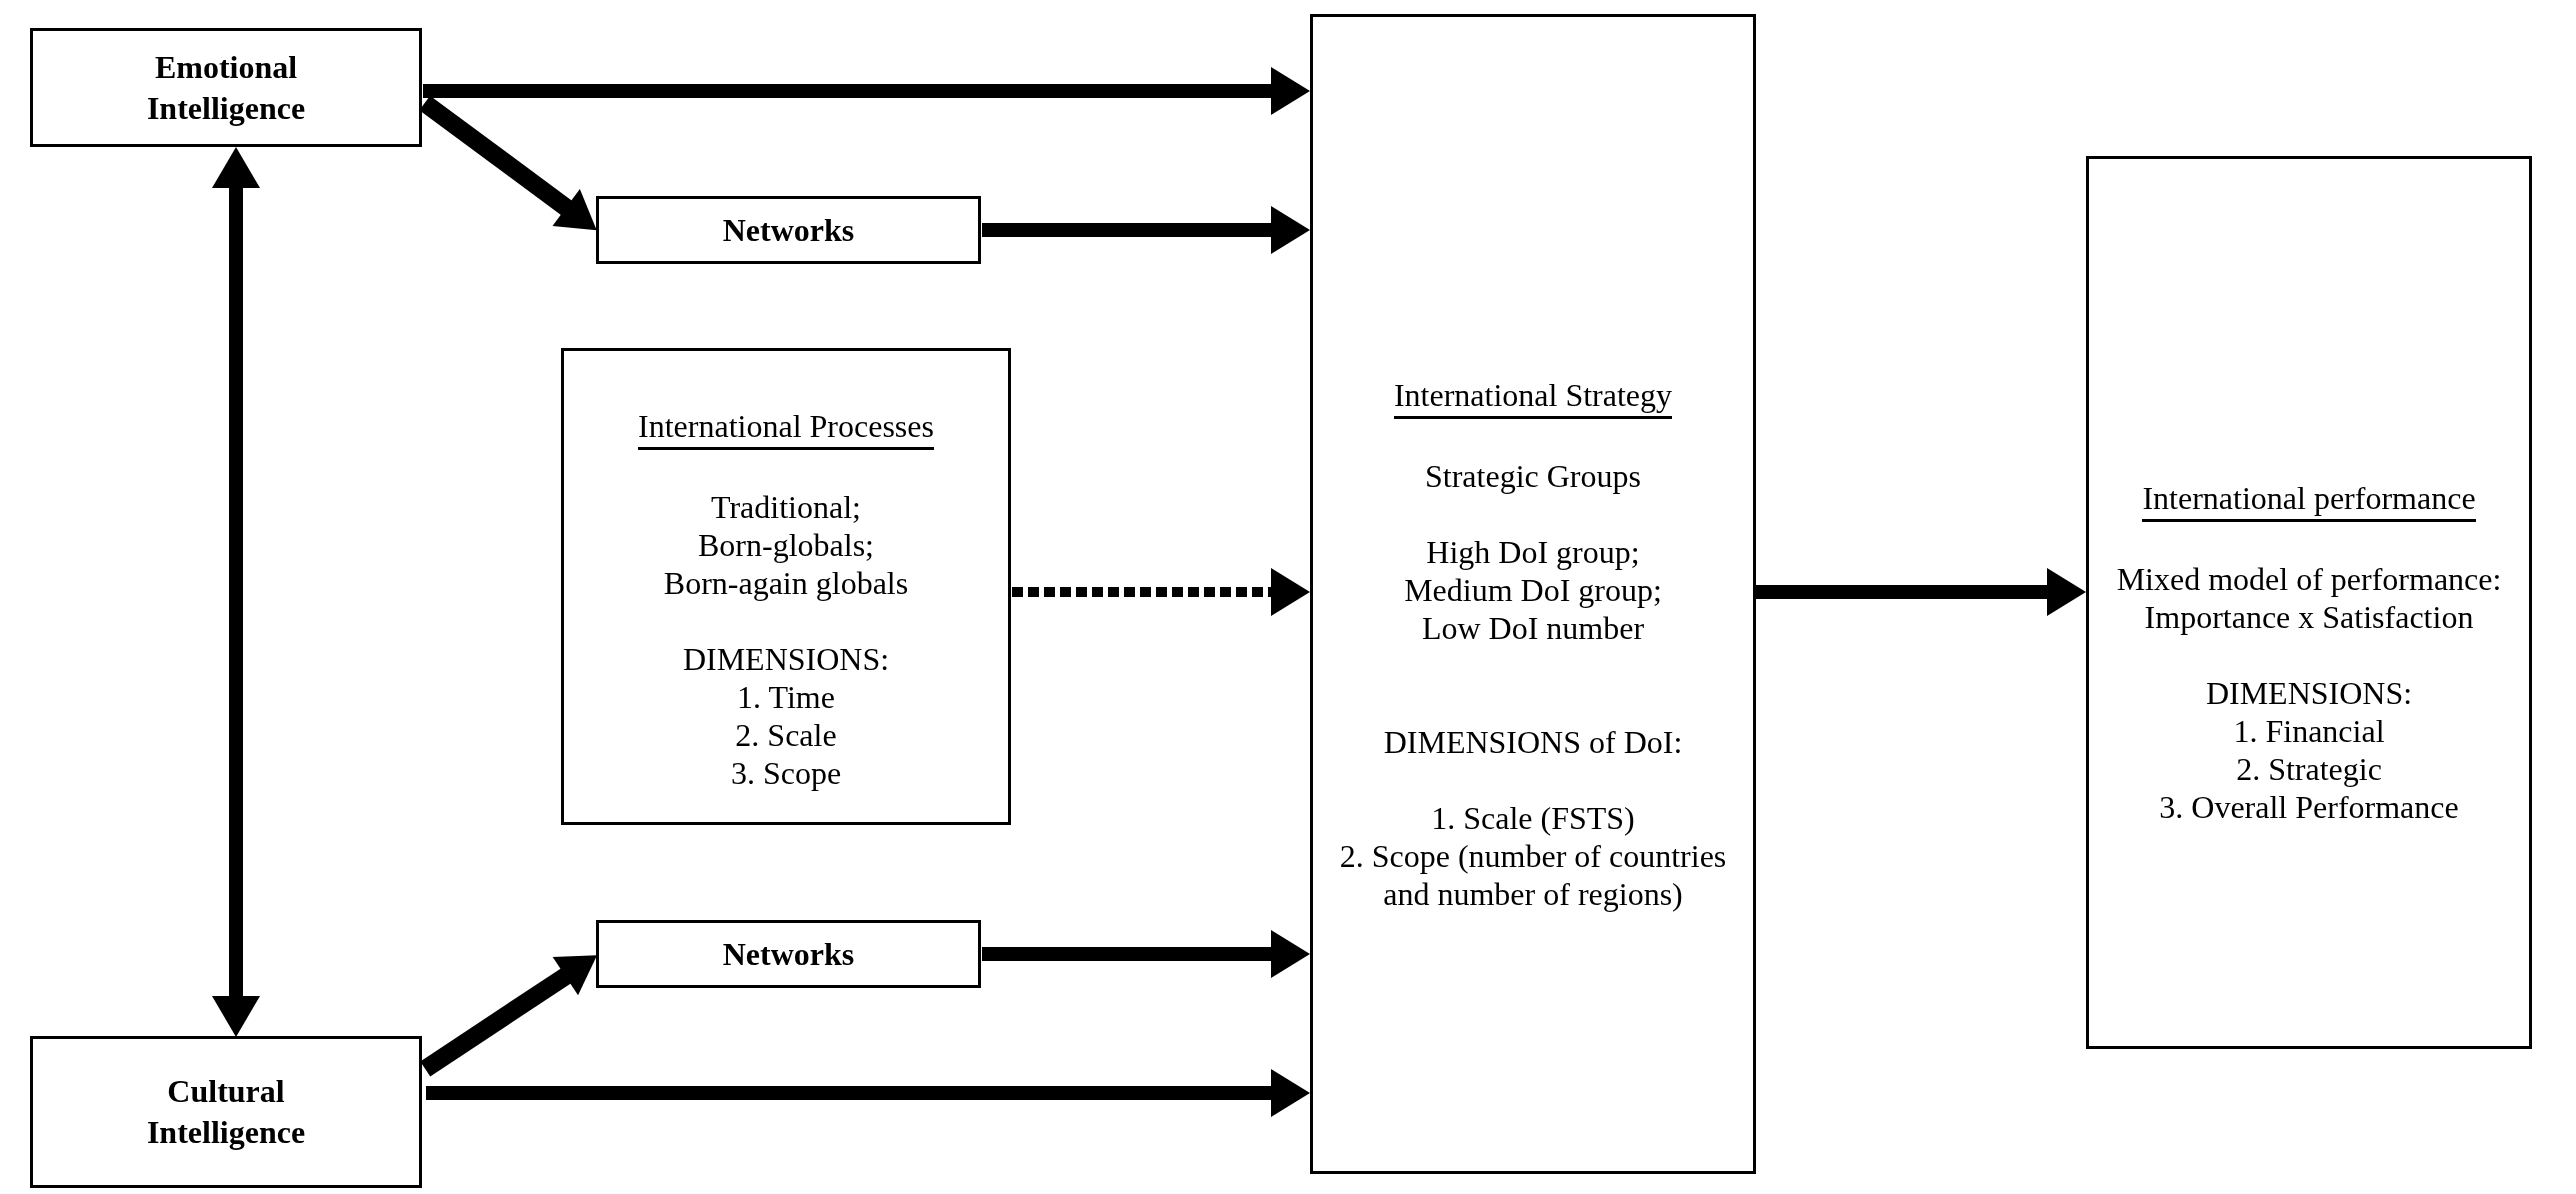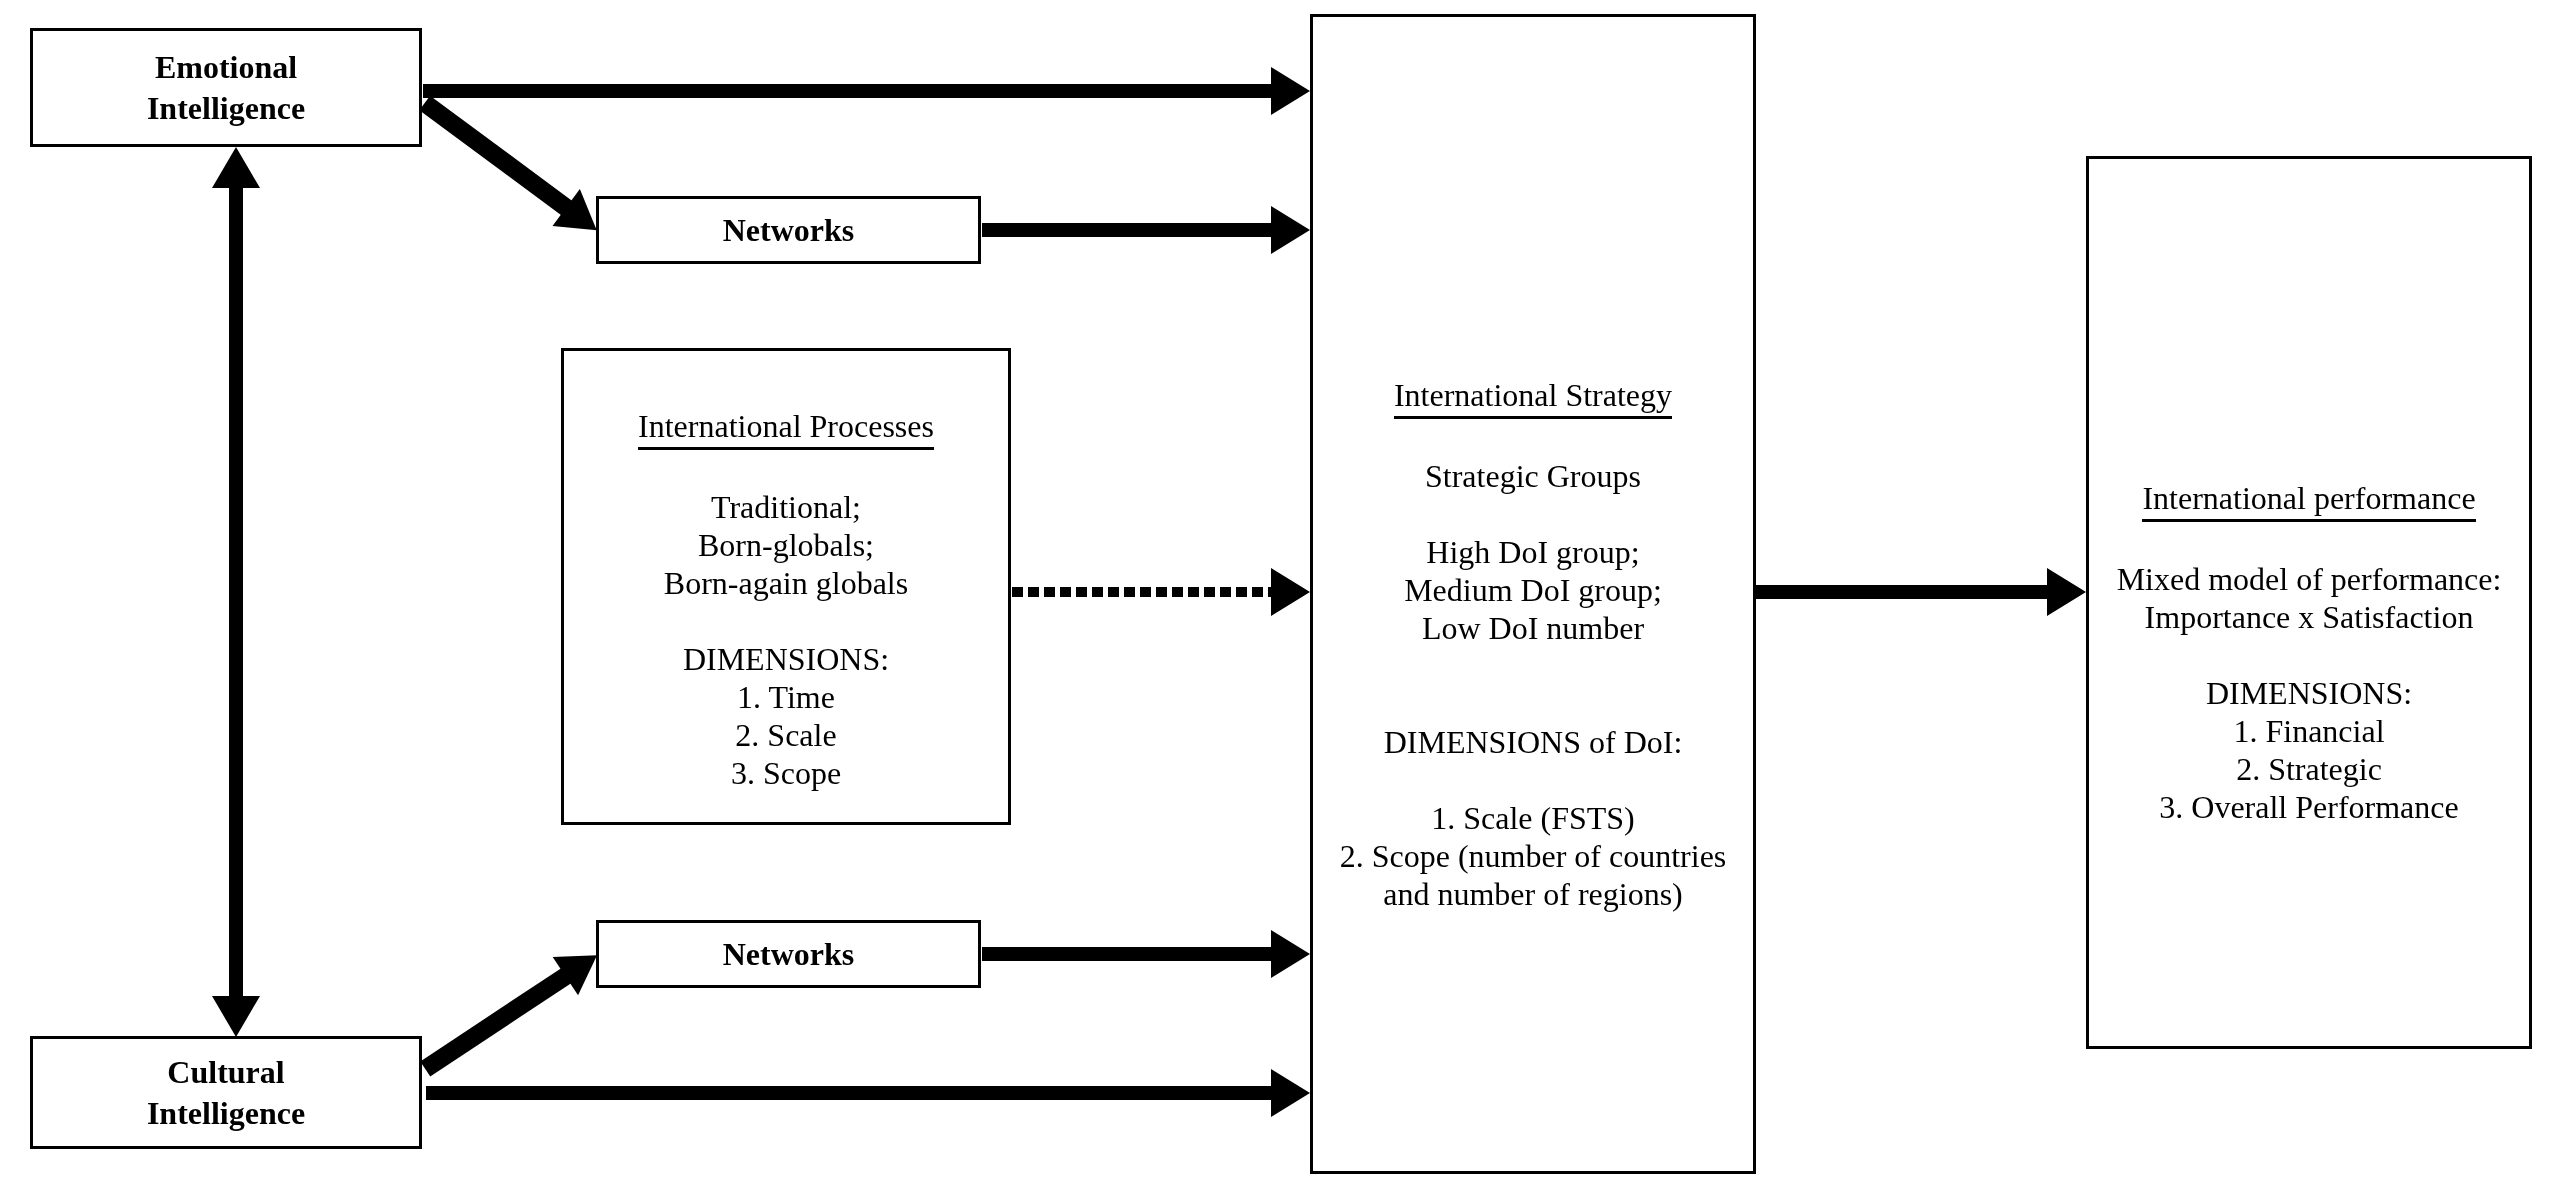--- a/index.html
+++ b/index.html
@@ -101,21 +101,21 @@
 </head>
 <body>
 
 <div id="canvas">
 
   <div class="box vcenter" style="left:30px; top:28px; width:392px; height:119px;">
     <div class="label-lg">Emotional</div>
     <div class="label-lg">Intelligence</div>
   </div>
 
-  <div class="box vcenter" style="left:30px; top:1036px; width:392px; height:113px;">
+  <div class="box vcenter" style="left:30px; top:1036px; width:392px; height:152px;">
     <div class="label-lg">Cultural</div>
     <div class="label-lg">Intelligence</div>
   </div>
 
   <div class="box vcenter" style="left:596px; top:196px; width:385px; height:68px;">
     <div class="label-lg">Networks</div>
   </div>
 
   <div class="box vcenter" style="left:596px; top:920px; width:385px; height:68px;">
     <div class="label-lg">Networks</div>

